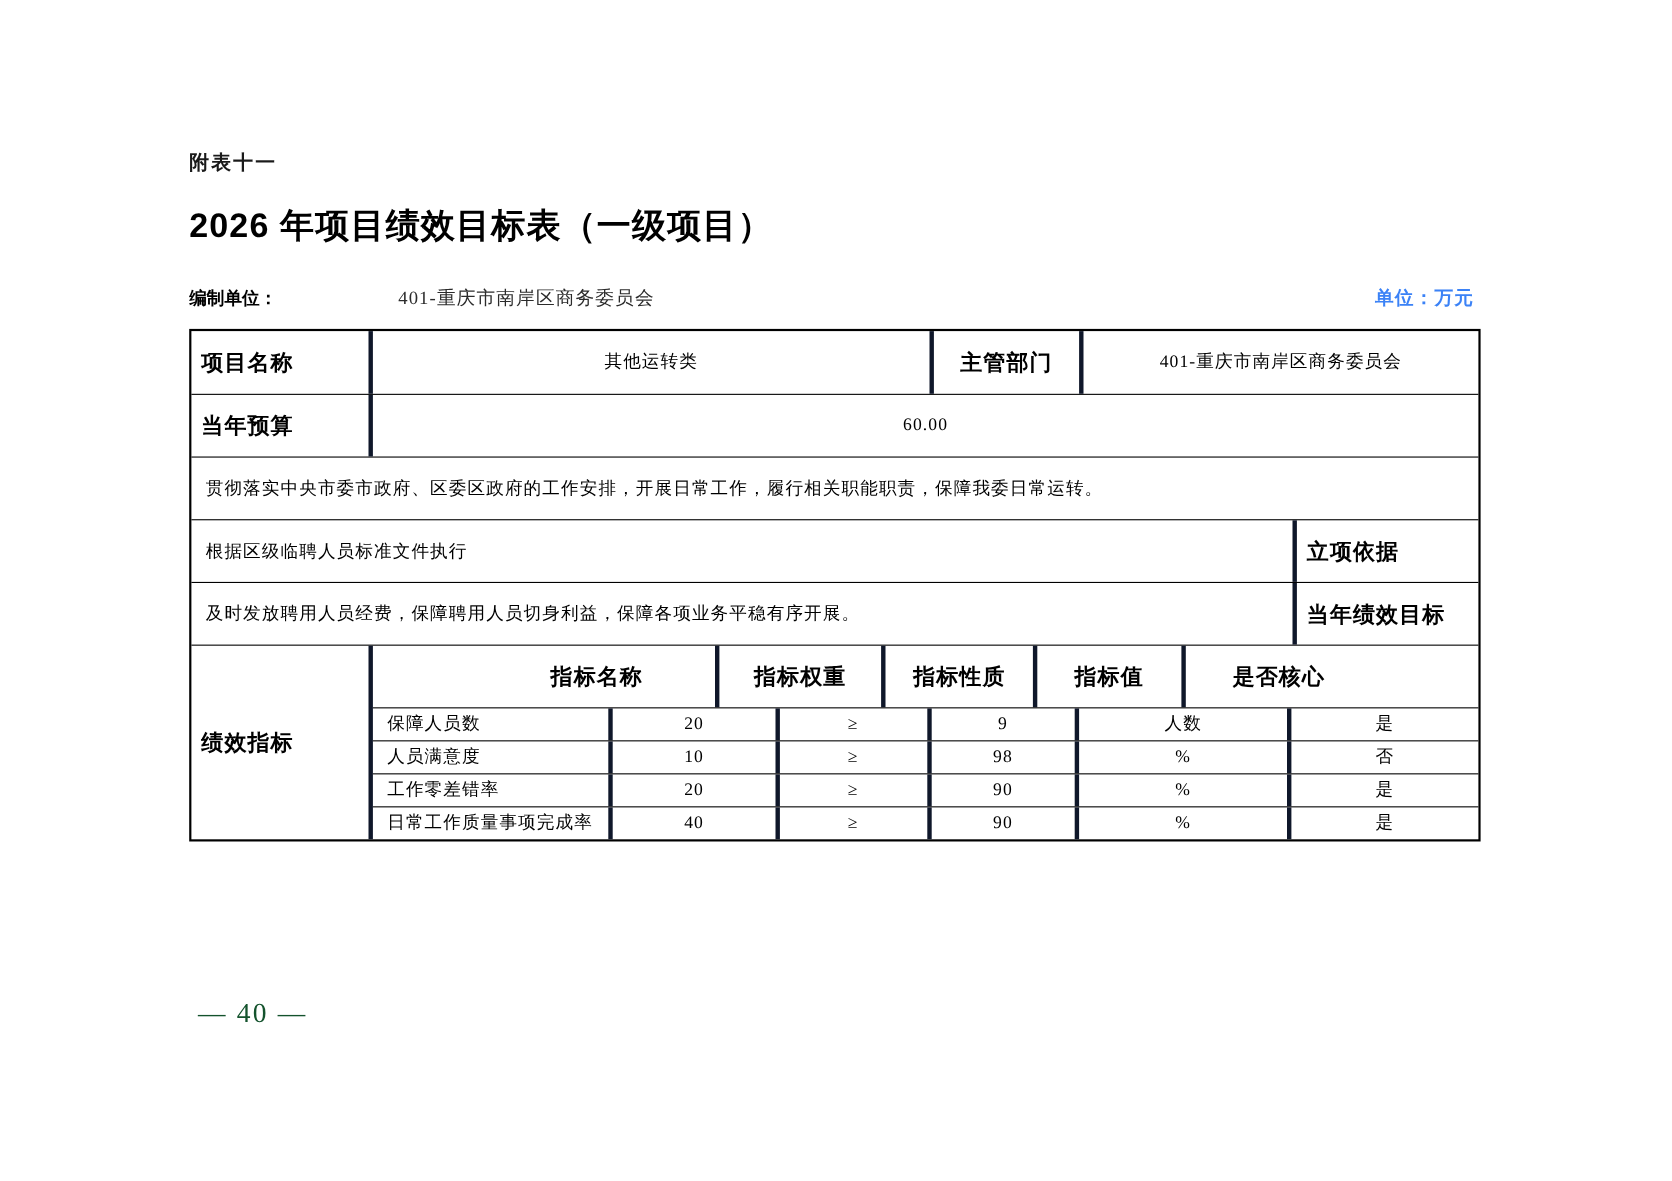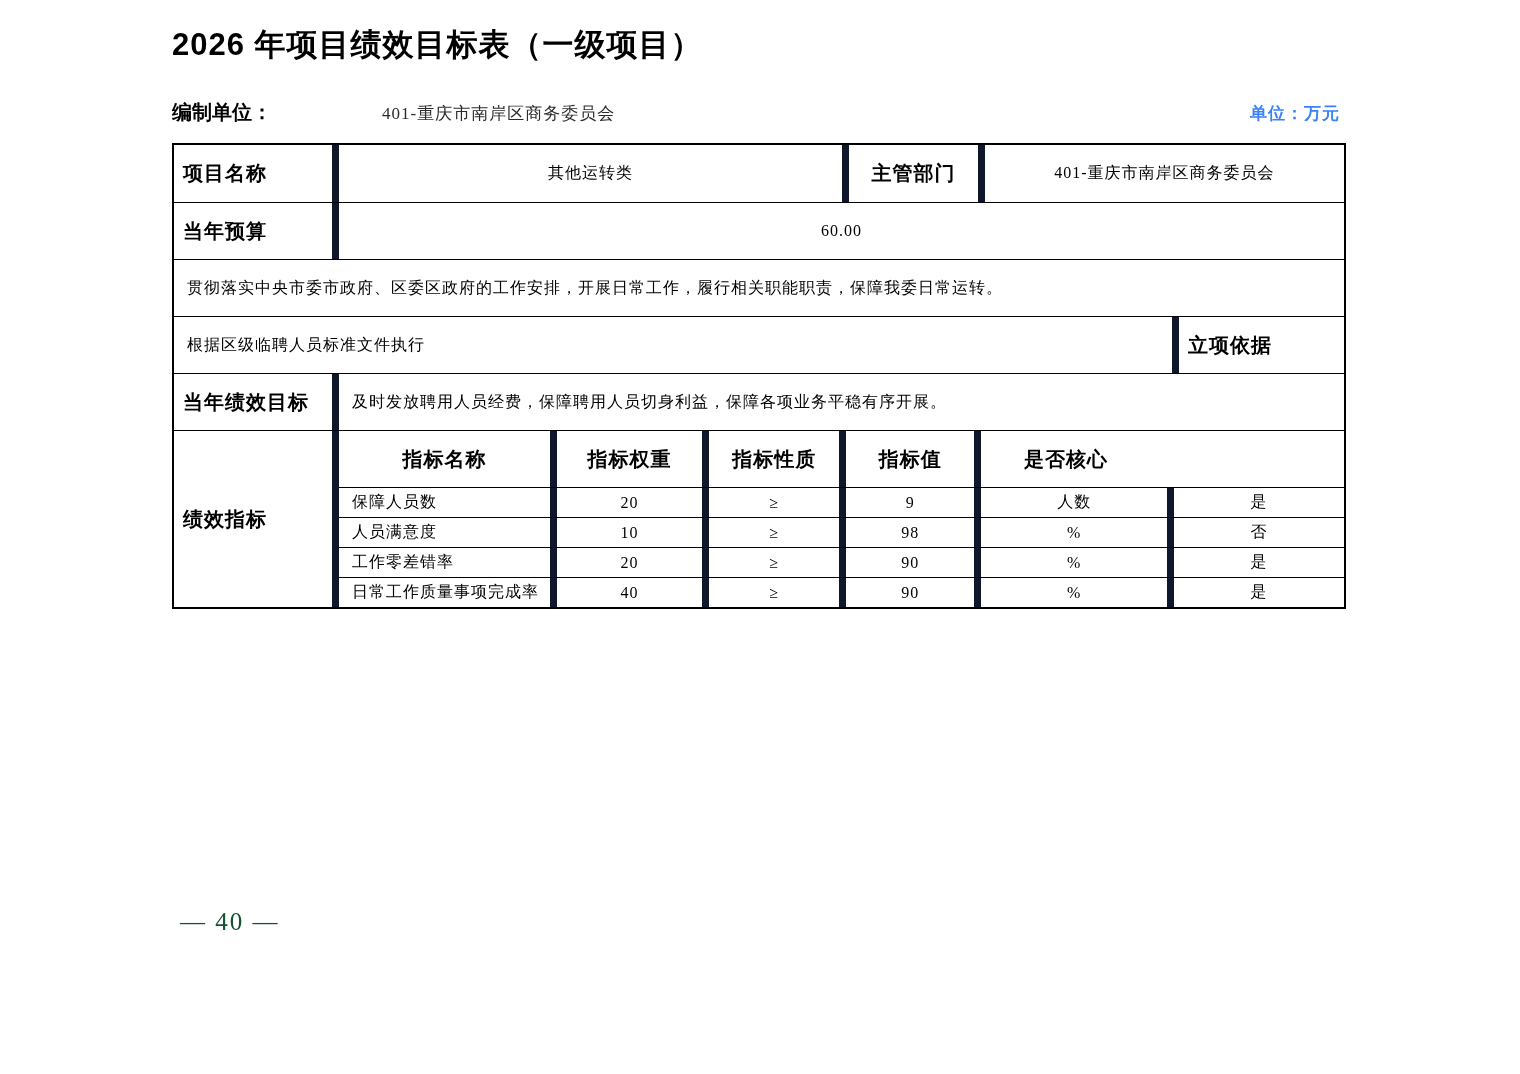--- a/index.html
+++ b/index.html
@@ -33,21 +33,21 @@
     font-weight: bold;
     letter-spacing: 1px;
     color: #000;
   }
   .meta-row {
     margin-top: 33px;
     display: flex;
     align-items: baseline;
   }
   .meta-label {
-    font-size: 20px;
+    font-size: 16px;
     font-weight: bold;
   }
   .meta-value {
     margin-left: 110px;
     font-family: "Liberation Serif", serif;
     font-size: 17px;
     color: #2b2b2b;
     letter-spacing: 1px;
   }
   .meta-unit {
@@ -60,21 +60,21 @@
     letter-spacing: 1px;
   }
   .doc-table {
     margin-top: 17px;
     border: 2px solid #000;
     width: 100%;
   }
   .trow { display: flex; border-top: 1px solid #000; }
   .trow:first-child { border-top: none; }
   .cell {
-    border-right: 7px solid #0f172a;
+    border-right: 4px solid #0f172a;
     display: flex;
     align-items: center;
     justify-content: center;
     overflow: hidden;
   }
   .trow > .cell:last-child { border-right: none; }
   .label-cell {
     font-size: 20px;
     font-weight: bold;
     justify-content: flex-start;
@@ -91,21 +91,21 @@
   .dept-label { justify-content: center; padding-left: 0; }
   .h57 { height: 57px; }
   .h56 { height: 56px; }
   .h30 { height: 30px; }
   .c1 { width: 14.1%; }
   .r1-v1 { width: 43.6%; }
   .r1-l2 { width: 11.6%; }
   .r1-v2 { width: 30.7%; }
   .wide { width: 85.9%; }
   .ind-right { flex: 1; display: flex; flex-direction: column; }
-  .sub-row { display: flex; border-top: 1px solid #000; }
+  .sub-row { display: flex; border-top: 1px solid #000; justify-content: center; }
   .sub-row:first-child { border-top: none; }
   .sub-row > .cell:last-child { border-right: none; }
   .sc1 { width: 21.7%; }
   .sc2 { width: 15.1%; }
   .sc3 { width: 13.7%; }
   .sc4 { width: 13.4%; }
   .sc5 { width: 19.2%; }
   .sc6 { width: 16.9%; }
   .sub-head {
     font-size: 20px;
@@ -121,20 +121,21 @@
     color: #14532d;
     letter-spacing: 2px;
   }
 </style>
 </head>
 <body>
 
 <div class="page">
   <div class="content">
 
+    <div class="appendix">附表十一</div>
 
     <div class="title">2026 年项目绩效目标表（一级项目）</div>
 
     <div class="meta-row">
       <span class="meta-label">编制单位：</span>
       <span class="meta-value">401-重庆市南岸区商务委员会</span>
       <span class="meta-unit">单位：万元</span>
     </div>
 
     <div class="doc-table">
@@ -154,22 +155,22 @@
       <div class="trow h57">
         <div class="cell value value-left wide">贯彻落实中央市委市政府、区委区政府的工作安排，开展日常工作，履行相关职能职责，保障我委日常运转。</div>
       </div>
 
       <div class="trow h57">
         <div class="cell value value-left wide">根据区级临聘人员标准文件执行</div>
         <div class="cell label-cell c1">立项依据</div>
       </div>
 
       <div class="trow h57">
+        <div class="cell value value-left wide">及时发放聘用人员经费，保障聘用人员切身利益，保障各项业务平稳有序开展。</div>
         <div class="cell label-cell c1">当年绩效目标</div>
-        <div class="cell value value-left wide">及时发放聘用人员经费，保障聘用人员切身利益，保障各项业务平稳有序开展。</div>
       </div>
 
       <div class="trow">
         <div class="cell label-cell c1">绩效指标</div>
         <div class="ind-right">
 
           <div class="sub-row h56">
             <div class="cell sub-head sc1">指标名称</div>
             <div class="cell sub-head sc2">指标权重</div>
             <div class="cell sub-head sc3">指标性质</div>

